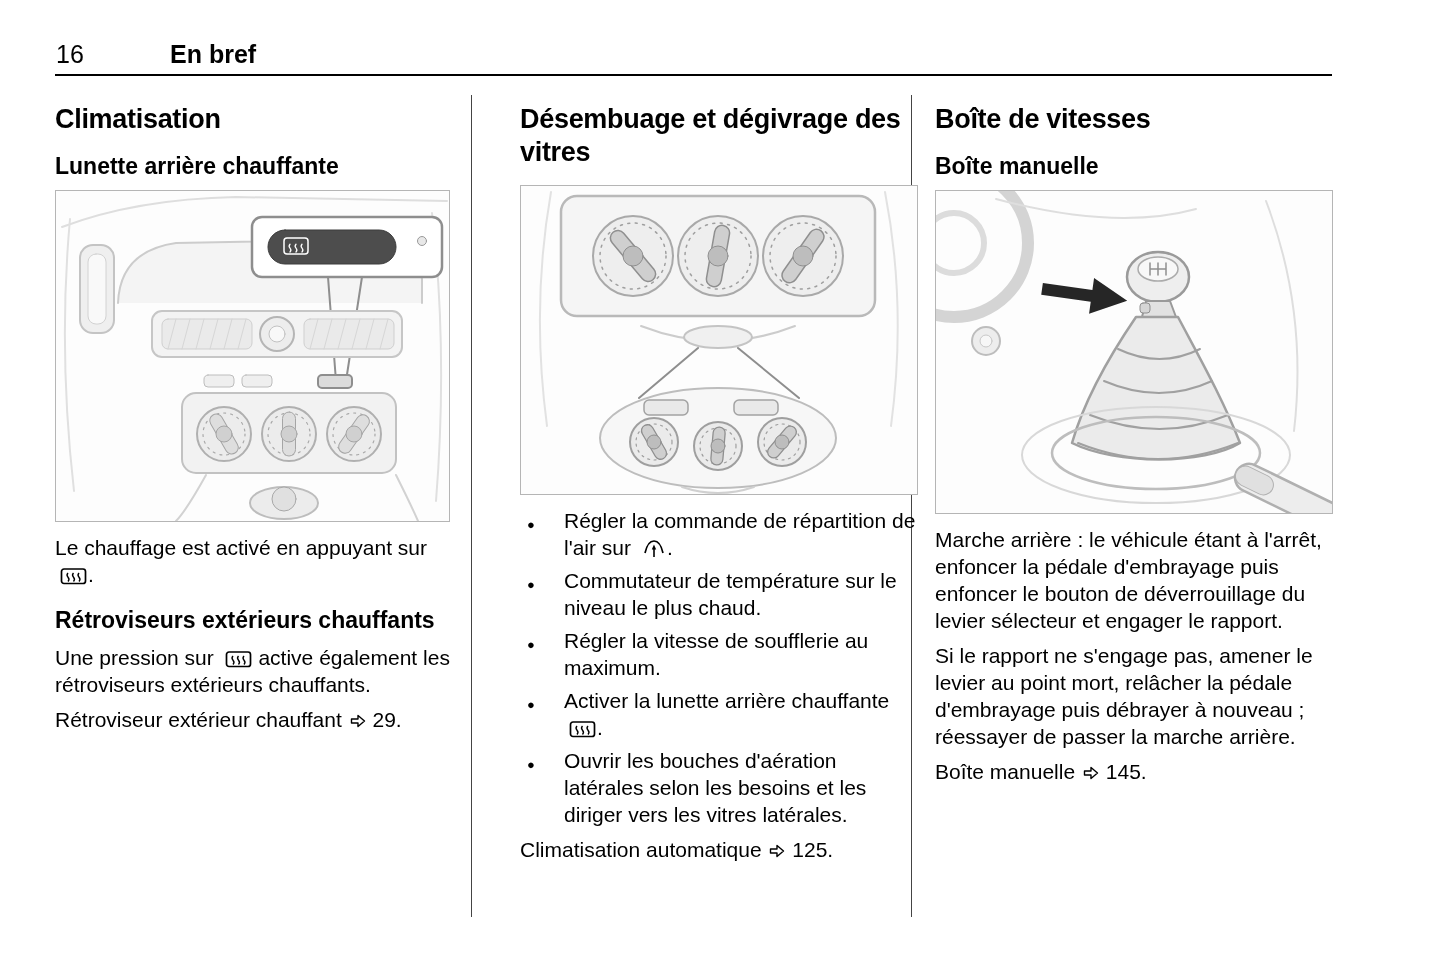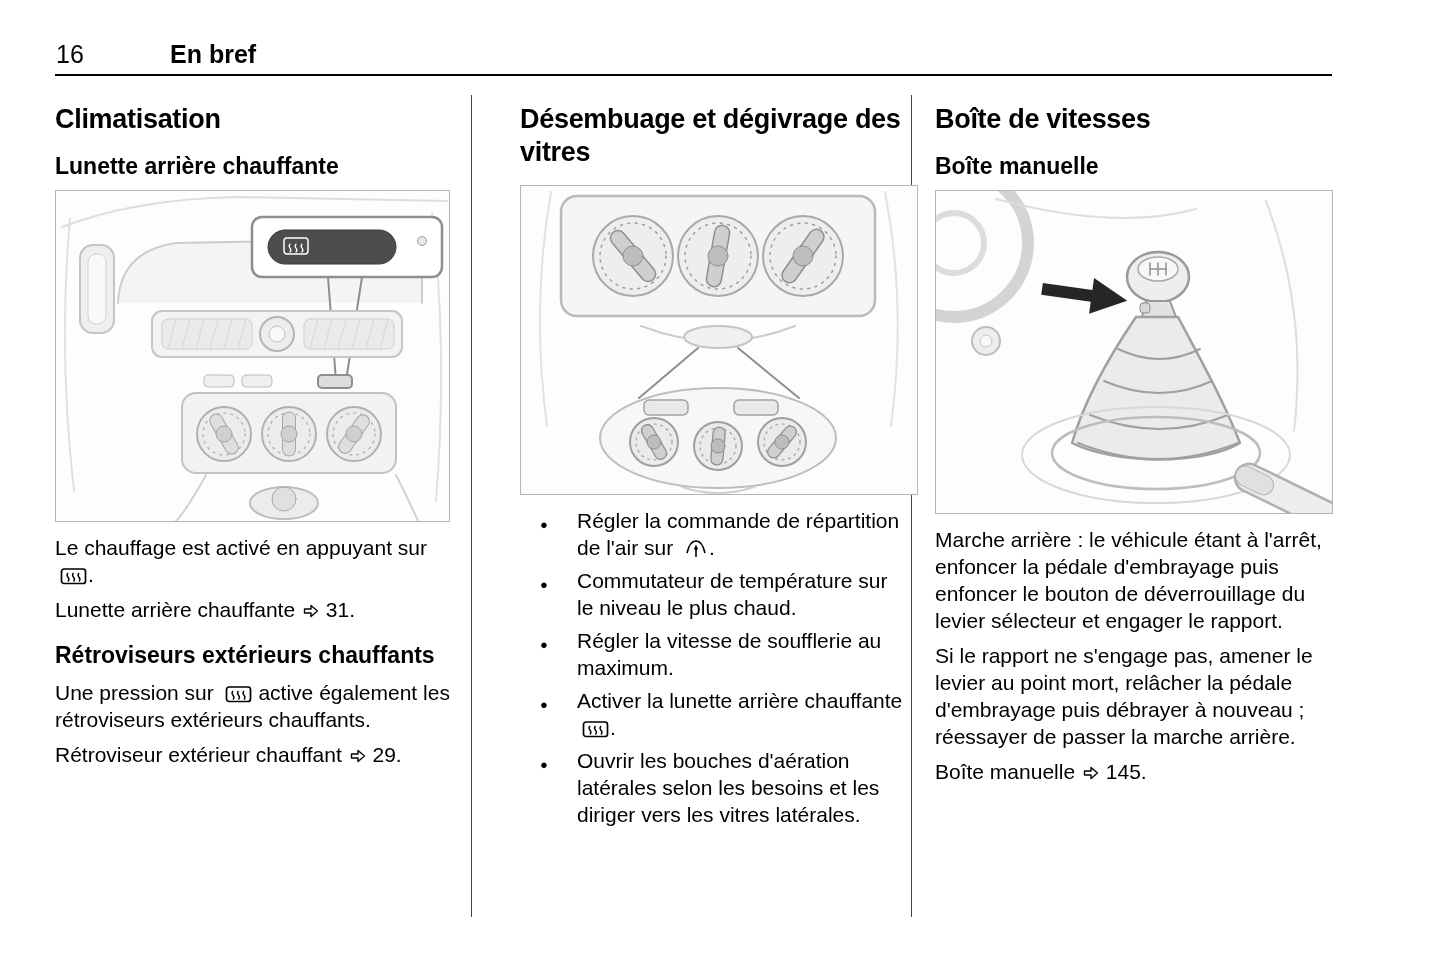--- a/index.html
+++ b/index.html
@@ -13,21 +13,21 @@
   .vdivider{position:absolute;top:95px;height:822px;width:1px;background:#444;}
   #div1{left:471px;} #div2{left:911px;}
   .col{position:absolute;top:95px;}
   #col1{left:55px;width:395px;}
   #col2{left:520px;width:398px;}
   #col3{left:935px;width:398px;}
   .h1{font-size:27px;font-weight:bold;line-height:33px;margin:8px 0 16px;letter-spacing:-0.3px;}
   .h2{font-size:23px;font-weight:bold;line-height:28px;margin:8px 0 10px;}
   p{font-size:21px;line-height:27px;margin:0 0 8px;}
   figure{margin:6px 0 12px;border:1px solid #b5b5b5;background:#fdfdfd;display:block;line-height:0;padding:0;}
-  ul{list-style:none;margin:4px 13px 8px;padding:0;}
+  ul{list-style:none;margin:4px 0 8px;padding:0;}
   li{position:relative;padding-left:44px;font-size:21px;line-height:27px;margin-bottom:6px;}
   li::before{content:"\25CF";position:absolute;left:7px;top:4px;font-size:13px;}
   .sym{display:inline-block;vertical-align:-4px;margin:0 1px 0 5px;}
   .refarrow{display:inline-block;vertical-align:-2px;margin:0 1px 0 2px;}
   .sketch{stroke-linecap:round;stroke-linejoin:round;}
 </style>
 </head>
 <body>
 
 <header>
@@ -102,27 +102,20 @@
     <span>Le chauffage est activé en appuyant sur</span>
     <svg class="sym" width="27" height="20" viewBox="0 0 27 20">
         <rect x="1.5" y="3" width="24" height="14.5" rx="2.5" fill="none" stroke="#000" stroke-width="1.7"></rect>
         <g stroke="#000" stroke-width="1.4" fill="none">
           <path d="M8 15.5 c1.3-1.4 1.3-2.8 0-4.2 c-1.3-1.4-1.3-2.8 0-4.2"></path>
           <path d="M13.5 15.5 c1.3-1.4 1.3-2.8 0-4.2 c-1.3-1.4-1.3-2.8 0-4.2"></path>
           <path d="M19 15.5 c1.3-1.4 1.3-2.8 0-4.2 c-1.3-1.4-1.3-2.8 0-4.2"></path>
         </g>
       </svg><span>.</span>
   </p>
-  <p>
-    <span>Lunette arrière chauffante</span>
-    <svg class="refarrow" width="16" height="16" viewBox="0 0 16 16">
-        <path d="M1.5 6 L8 6 L8 2.5 L14.5 8 L8 13.5 L8 10 L1.5 10 Z" fill="none" stroke="#000" stroke-width="1.4" stroke-linejoin="round"></path>
-      </svg>
-    <span>31.</span>
-  </p>
 
   <div class="h2" style="margin-top:18px">Rétroviseurs extérieurs chauffants</div>
   <p>
     <span>Une pression sur</span>
     <svg class="sym" width="27" height="20" viewBox="0 0 27 20">
         <rect x="1.5" y="3" width="24" height="14.5" rx="2.5" fill="none" stroke="#000" stroke-width="1.7"></rect>
         <g stroke="#000" stroke-width="1.4" fill="none">
           <path d="M8 15.5 c1.3-1.4 1.3-2.8 0-4.2 c-1.3-1.4-1.3-2.8 0-4.2"></path>
           <path d="M13.5 15.5 c1.3-1.4 1.3-2.8 0-4.2 c-1.3-1.4-1.3-2.8 0-4.2"></path>
           <path d="M19 15.5 c1.3-1.4 1.3-2.8 0-4.2 c-1.3-1.4-1.3-2.8 0-4.2"></path>
@@ -223,20 +216,27 @@
           <g stroke="#000" stroke-width="1.4" fill="none">
             <path d="M8 15.5 c1.3-1.4 1.3-2.8 0-4.2 c-1.3-1.4-1.3-2.8 0-4.2"></path>
             <path d="M13.5 15.5 c1.3-1.4 1.3-2.8 0-4.2 c-1.3-1.4-1.3-2.8 0-4.2"></path>
             <path d="M19 15.5 c1.3-1.4 1.3-2.8 0-4.2 c-1.3-1.4-1.3-2.8 0-4.2"></path>
           </g>
         </svg><span>.</span>
     </li>
     <li><span>Ouvrir les bouches d'aération latérales selon les besoins et les diriger vers les vitres latérales.</span></li>
   </ul>
 
+  <p>
+    <span>Climatisation automatique</span>
+    <svg class="refarrow" width="16" height="16" viewBox="0 0 16 16">
+        <path d="M1.5 6 L8 6 L8 2.5 L14.5 8 L8 13.5 L8 10 L1.5 10 Z" fill="none" stroke="#000" stroke-width="1.4" stroke-linejoin="round"></path>
+      </svg>
+    <span>125.</span>
+  </p>
 </section>
 
 <section class="col" id="col3">
   <div class="h1">Boîte de vitesses</div>
   <div class="h2">Boîte manuelle</div>
 
   <figure>
     <svg width="396" height="322" viewBox="0 0 396 322" class="sketch">
       <circle cx="18" cy="52" r="74" fill="none" stroke="#d4d4d4" stroke-width="12"></circle>
       <circle cx="18" cy="52" r="30" fill="none" stroke="#dcdcdc" stroke-width="6"></circle>

